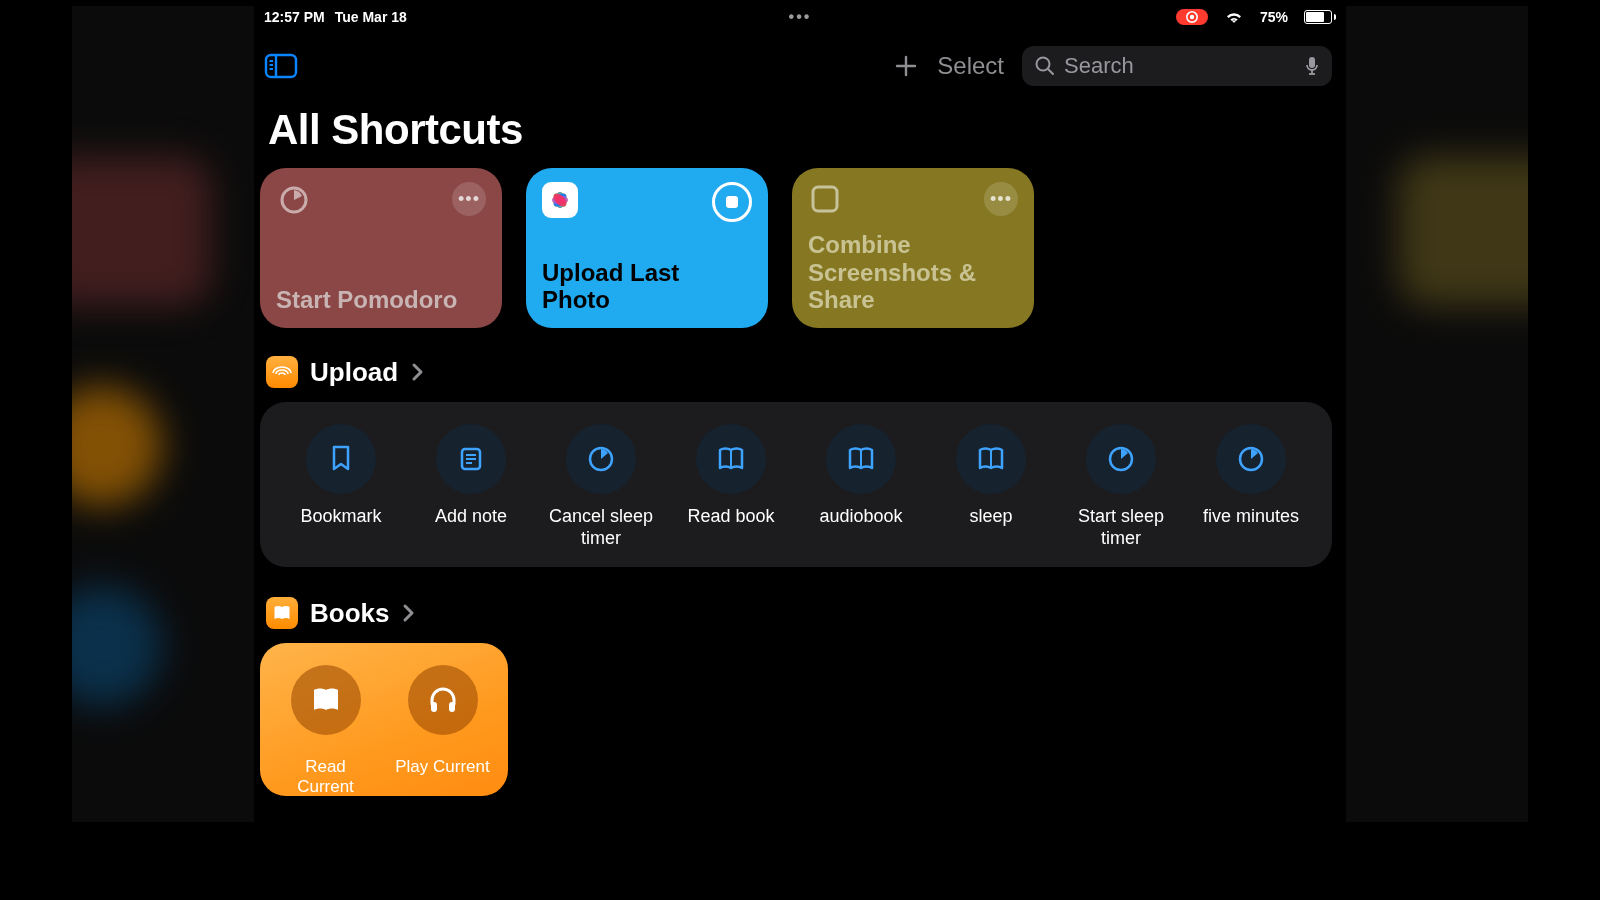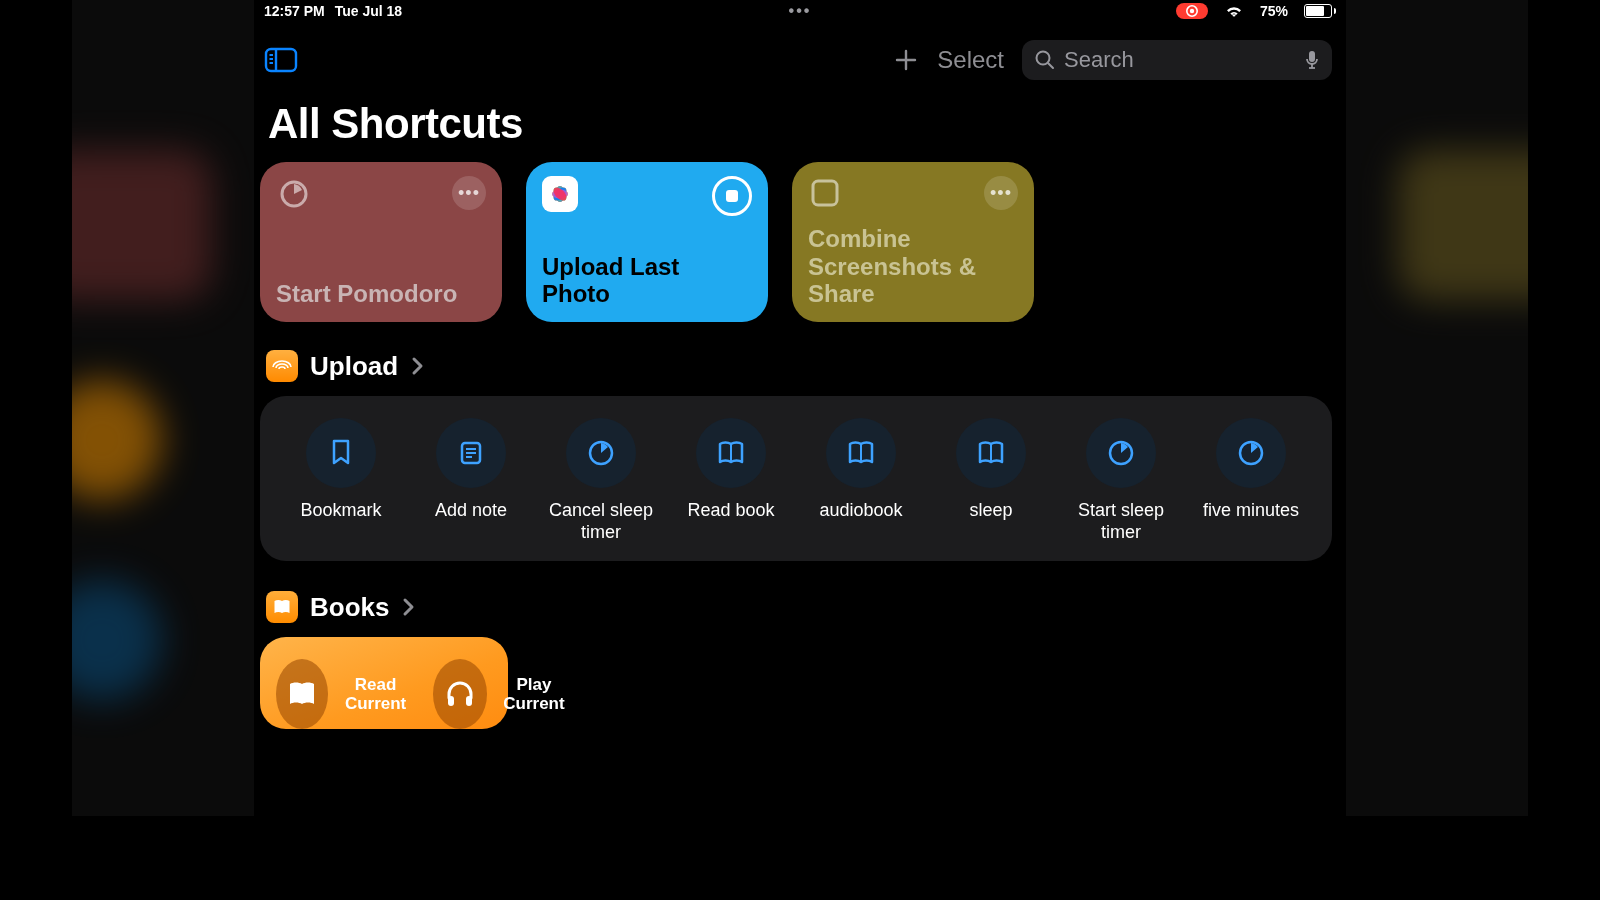--- a/index.html
+++ b/index.html
@@ -9,21 +9,21 @@
     --muted:#8e8e93;
     --blue:#0a84ff;
     --search-bg:#1c1c1e;
     --tile-red:#8e3b3b;
     --tile-blue:#1fa8ef;
     --tile-yellow:#8c7d27;
     --audible-panel:#1c1c1e;
     --orange:#ff9500;
   }
   html,body{margin:0;padding:0;background:#000;color:#fff;font-family:-apple-system,BlinkMacSystemFont,"Helvetica Neue",Arial,sans-serif;}
-  .viewport{width:1456px;height:816px;margin:0 auto;position:relative;overflow:hidden;background:#000;}
+  .viewport{width:1456px;height:816px;margin:6px auto;position:relative;overflow:hidden;background:#000;}
   .bg-blur{position:absolute;inset:0;display:flex;}
   .bg-left,.bg-right{width:182px;background:#0a0a0a;}
   .bg-left{background:linear-gradient(#0b0b0b,#0b0b0b);}
   .bg-right{background:linear-gradient(#0b0b0b,#0b0b0b);}
   .bg-left .blob,.bg-right .blob{position:absolute;filter:blur(18px);opacity:.55;border-radius:30px;}
   .bg-left .b1{top:150px;left:-40px;width:180px;height:150px;background:#6f2e2e;}
   .bg-left .b2{top:380px;left:-30px;width:120px;height:120px;background:#e58b00;border-radius:50%;}
   .bg-left .b3{top:580px;left:-30px;width:120px;height:120px;background:#0a4f80;border-radius:50%;}
   .bg-right .b1{top:150px;right:-50px;width:180px;height:150px;background:#6b5c20;}
   .main{position:absolute;left:182px;right:182px;top:0;bottom:0;background:#000;}
@@ -73,21 +73,21 @@
   .books-badge{background:linear-gradient(180deg,#ffae3a,#ff8c00);}
   .section-title{font-size:26px;font-weight:700;}
   .chev{color:#8e8e93;}
   
   .audible-panel{background:#1c1c1e;border-radius:26px;padding:22px 20px 18px;display:flex;justify-content:space-between;gap:8px;margin-bottom:30px;}
   .aud-item{flex:1;display:flex;flex-direction:column;align-items:center;gap:12px;min-width:0;}
   .circ{width:70px;height:70px;border-radius:50%;background:#16222e;display:flex;align-items:center;justify-content:center;color:#3ea2ff;}
   .aud-item .lbl{font-size:18px;text-align:center;line-height:1.2;color:#fff;}
   
   .books-tile{width:248px;border-radius:26px;background:linear-gradient(160deg,#ffb44a 0%,#ff9a1f 60%,#ff8c10 100%);padding:22px 16px 0;box-sizing:border-box;display:flex;gap:18px;}
-  .books-item{flex:1;display:flex;flex-direction:row;align-items:center;gap:8px;font-weight:bold;}
+  .books-item{flex:1;display:flex;flex-direction:column;align-items:center;gap:22px;}
   .books-circ{width:70px;height:70px;border-radius:50%;background:rgba(150,70,0,.55);display:flex;align-items:center;justify-content:center;color:#fff;}
   .books-item .lbl{font-size:17px;text-align:center;color:#fff;line-height:1.15;}
   svg{display:block;}
 </style>
 </head>
 <body>
 
 <div class="viewport">
   <div class="bg-blur">
     <div class="bg-left">
@@ -99,21 +99,21 @@
     <div class="bg-right">
       <div class="blob b1"></div>
     </div>
   </div>
 
   <div class="main">
 
     <div class="status">
       <div class="left">
         <span>12:57 PM</span>
-        <span>Tue Jul 18</span>
+        <span>Tue Mar 18</span>
       </div>
       <div class="center">•••</div>
       <div class="right">
         <span class="rec-pill">
           <svg width="14" height="14" viewBox="0 0 14 14">
               <circle cx="7" cy="7" r="5.2" fill="none" stroke="#fff" stroke-width="1.6"></circle>
               <circle cx="7" cy="7" r="2.2" fill="#fff"></circle>
             </svg>
         </span>
         <span>

